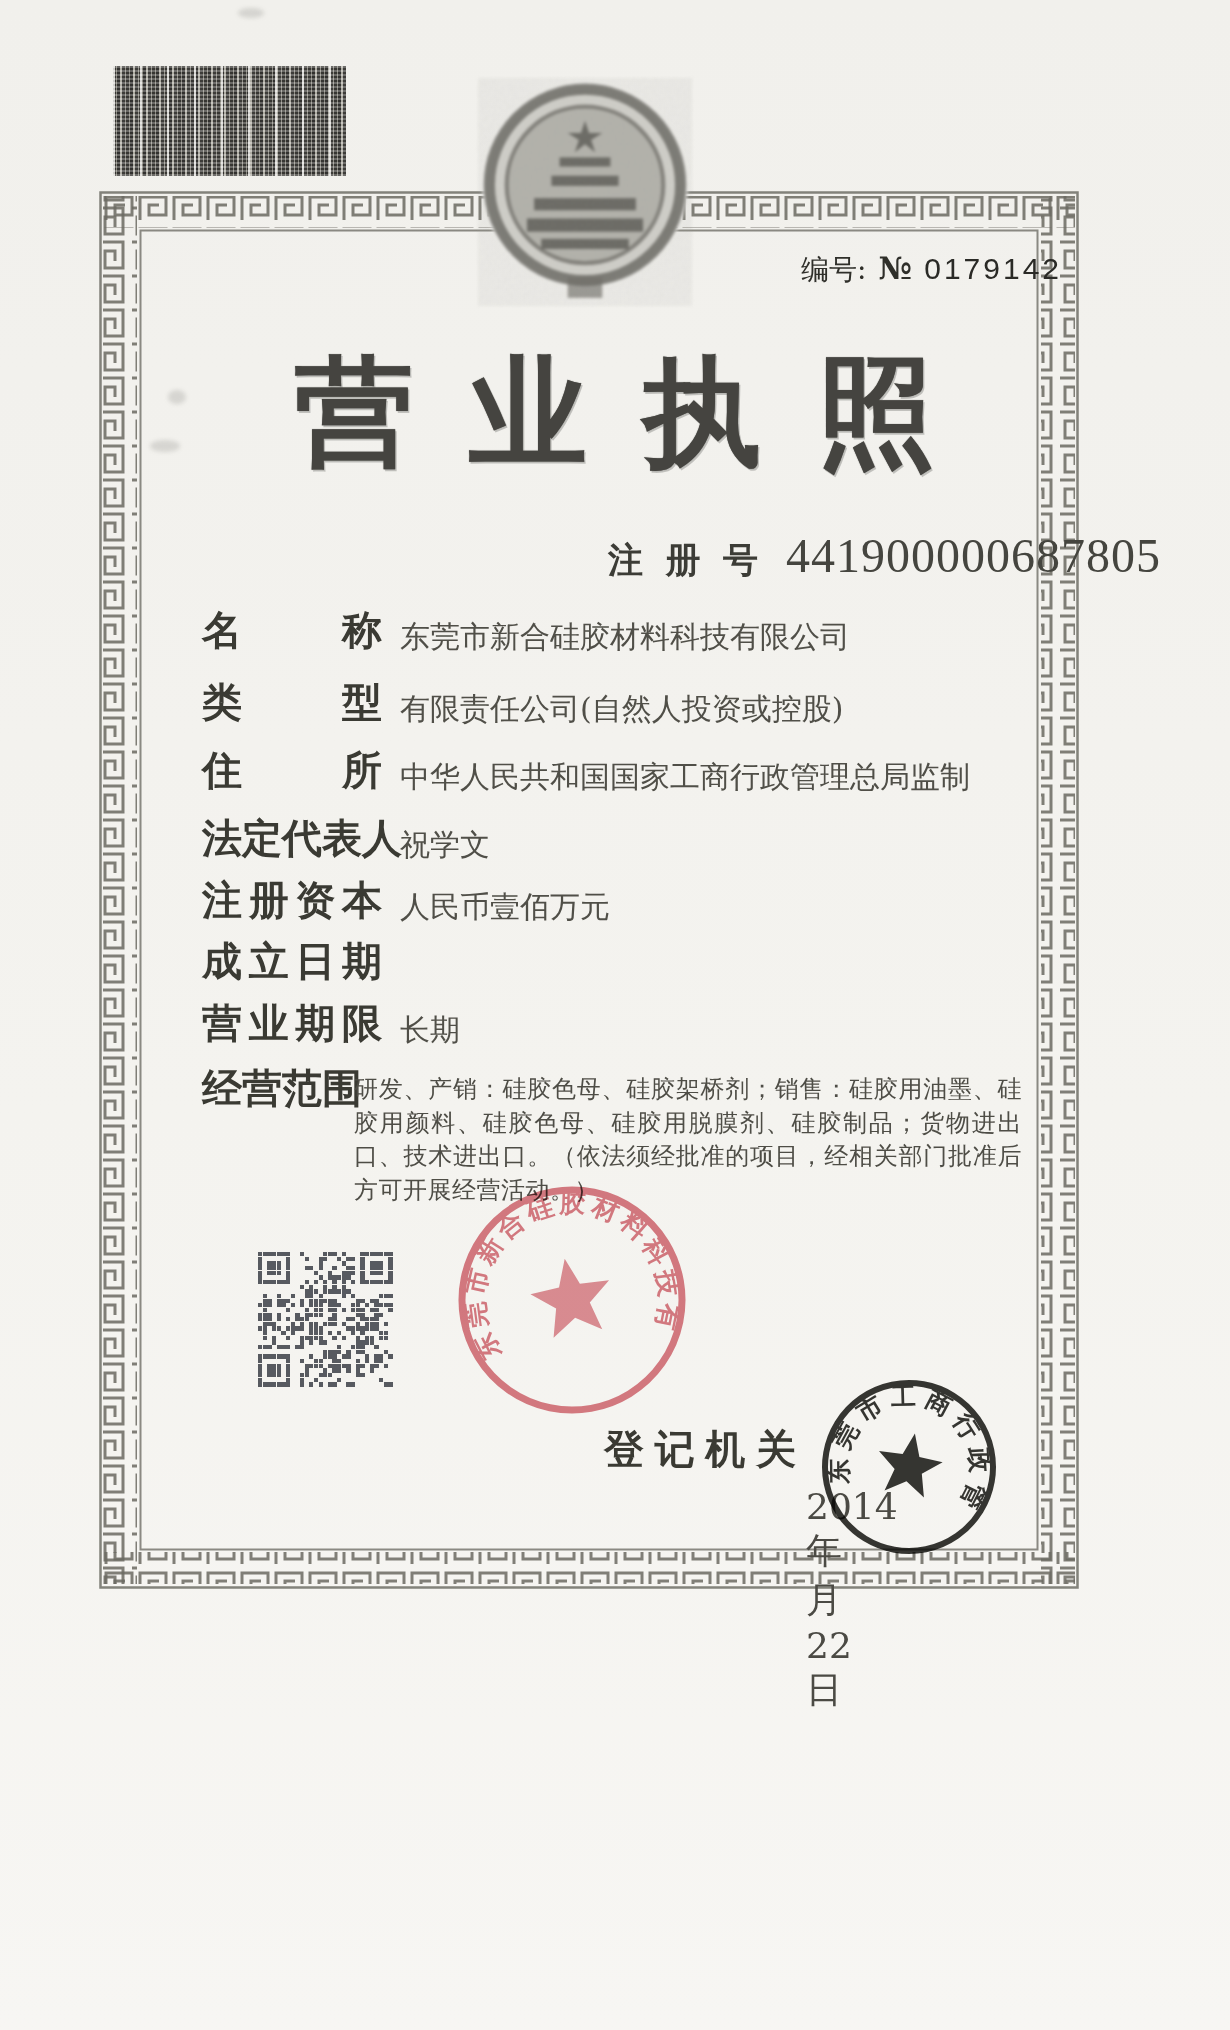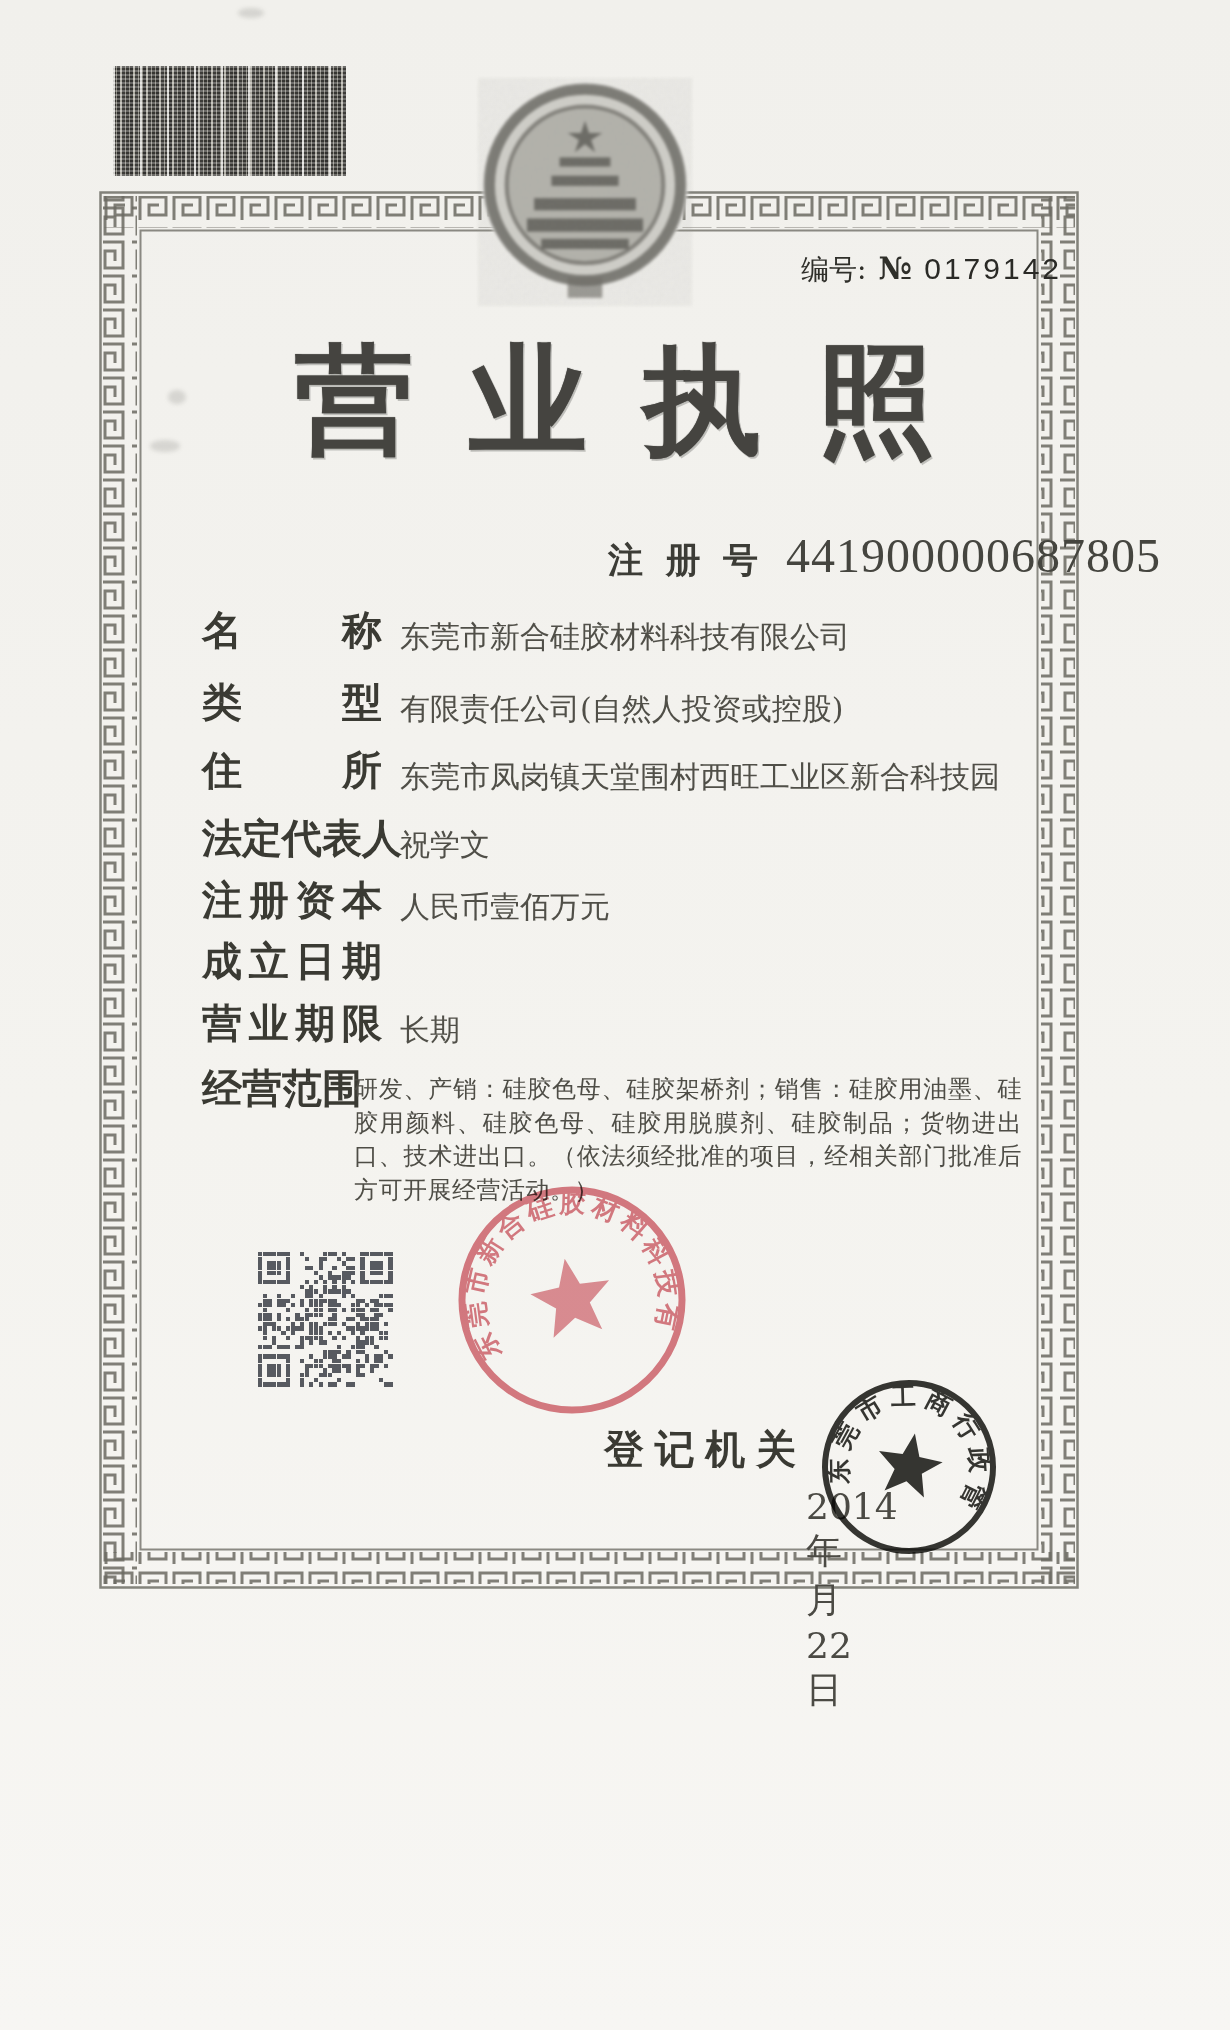--- a/index.html
+++ b/index.html
@@ -17,21 +17,21 @@
   .emblem{position:absolute;left:478px;top:78px;width:214px;height:228px;filter:blur(1.4px);}
   
   .border-svg{position:absolute;left:0;top:0;}
   
   .serial{position:absolute;left:760px;top:250px;width:302px;display:flex;justify-content:flex-end;
           align-items:baseline;gap:12px;color:#2f2f2a;}
   .serial .lab{font-family:"DejaVu Serif",serif;font-size:28px;}
   .serial .nomark{font-family:"DejaVu Serif",serif;font-weight:700;font-size:31px;}
   .serial .digits{font-family:Liberation Sans, sans-serif;font-size:30px;letter-spacing:3px;color:#2a2a26;}
   
-  .title{position:absolute;left:0;right:0;top:318px;margin:4px;text-align:center;
+  .title{position:absolute;left:0;right:0;top:318px;margin:16px;text-align:center;
          font-size:118px;font-weight:900;letter-spacing:56px;padding-left:56px;color:#454440;
          text-shadow:0 0 1px #55544f,1.5px 1.5px 0 rgba(70,69,64,.28);}
   
   .regno{position:absolute;left:608px;top:528px;display:flex;align-items:baseline;gap:28px;}
   .regno .rlabel{width:150px;font-size:35px;font-weight:700;color:#3c3c36;}
   .regno .rnum{font-family:Liberation Serif, serif;font-size:48px;letter-spacing:1px;color:#45453f;}
   
   .row{position:absolute;left:202px;width:830px;display:flex;align-items:flex-start;}
   .flabel{width:180px;flex:none;font-size:40px;font-weight:700;color:#3a3a33;line-height:1;}
   .fvalue{margin-left:18px;padding-top:8px;font-family:"DejaVu Serif",serif;font-size:30px;
@@ -140,21 +140,21 @@
         <span>类</span>
         <span>型</span>
       </div>
     <div class="fvalue" data-bind="license.fields.1.value">有限责任公司(自然人投资或控股)</div>
   </div>
   <div class="row" style="top:750px">
     <div class="flabel" data-bind-spread="license.fields.2.label">
         <span>住</span>
         <span>所</span>
       </div>
-    <div class="fvalue" data-bind="license.fields.2.value">东莞市凤岗镇天堂围村西旺工业区新合科技园</div>
+    <div class="fvalue" data-bind="license.fields.2.value">中华人民共和国国家工商行政管理总局监制</div>
   </div>
   <div class="row" style="top:818px">
     <div class="flabel" data-bind-spread="license.fields.3.label">
         <span>法</span>
         <span>定</span>
         <span>代</span>
         <span>表</span>
         <span>人</span>
       </div>
     <div class="fvalue" data-bind="license.fields.3.value">祝学文</div>

